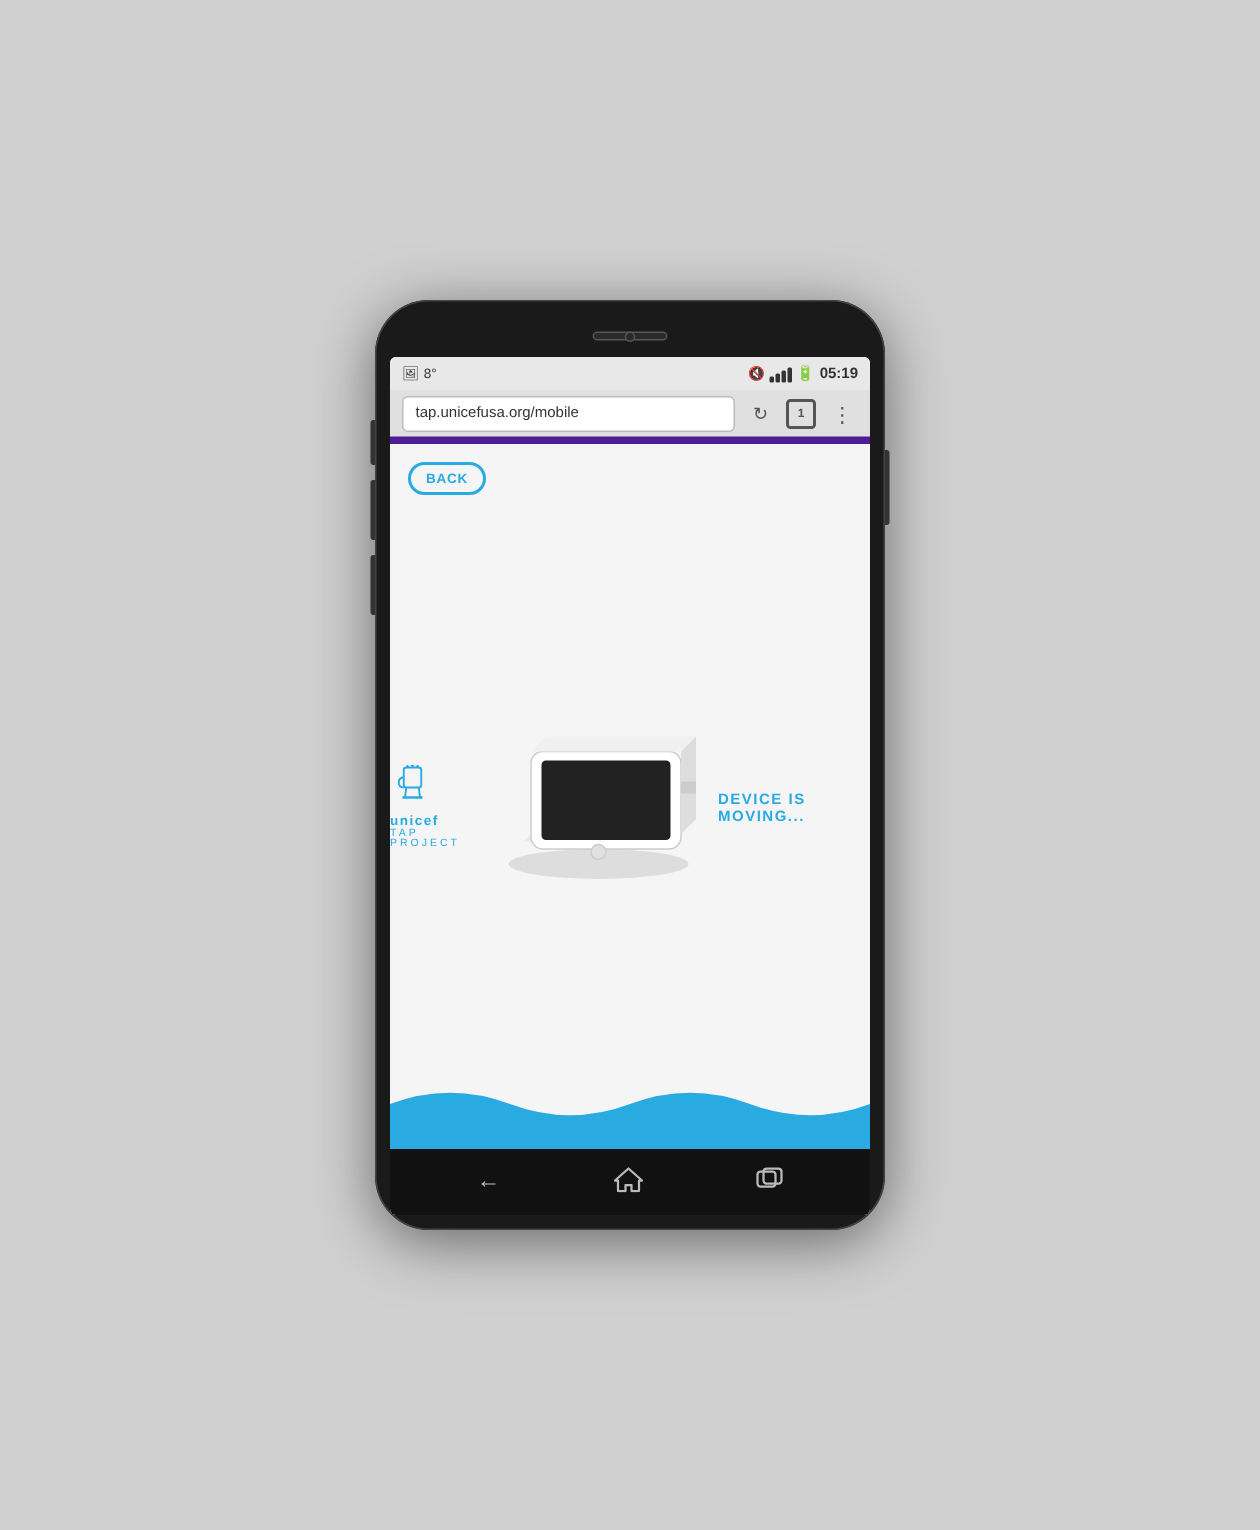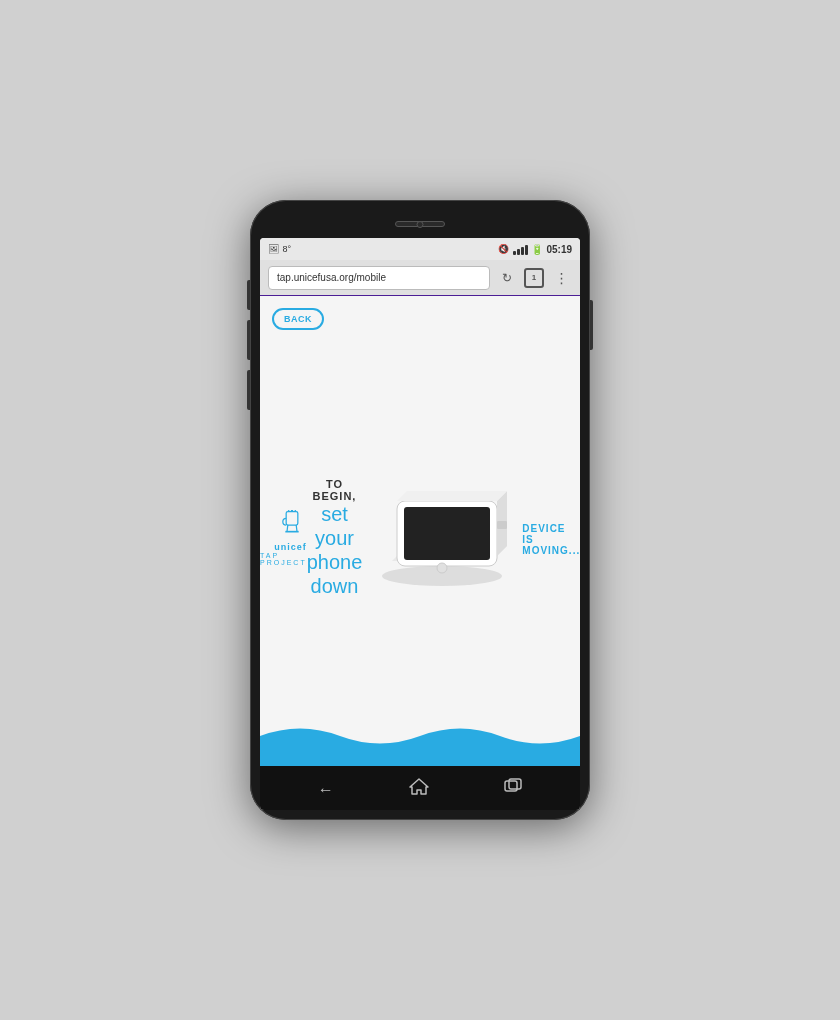--- a/index.html
+++ b/index.html
@@ -135,21 +135,21 @@
     }
 
     
     .browser-bar {
       background: #e0e0e0;
       height: 36px;
       display: flex;
       align-items: center;
       padding: 0 8px;
       gap: 6px;
-      border-bottom: 1px solid #4c1d95;
+      border-bottom: 5px solid #4c1d95;
     }
     .url-bar {
       flex: 1;
       background: white;
       border-radius: 4px;
       height: 24px;
       display: flex;
       align-items: center;
       padding: 0 8px;
       font-size: 10px;
@@ -203,21 +203,21 @@
       font-weight: bold;
       cursor: pointer;
       letter-spacing: 0.5px;
     }
 
     
     .unicef-logo {
       margin-top: 14px;
       display: flex;
       flex-direction: column;
-      align-items: flex-end;
+      align-items: flex-start;
     }
     .unicef-cup-icon {
       width: 30px;
       height: 30px;
       margin-bottom: 2px;
     }
     .unicef-text {
       font-size: 9px;
       color: #29abe2;
       font-weight: bold;
@@ -356,25 +356,20 @@
           <line x1="7" y1="26" x2="23" y2="26" stroke="#29abe2" stroke-width="2"></line>
 
           <circle cx="15" cy="0" r="1.5" fill="#29abe2"></circle>
           <circle cx="11" cy="1" r="1" fill="#29abe2"></circle>
           <circle cx="19" cy="1" r="1" fill="#29abe2"></circle>
         </svg>
         <span class="unicef-text">unicef</span>
         <span class="tap-project-text">TAP PROJECT</span>
       </div>
 
-      <div class="main-message">
-        <div class="to-begin">TO BEGIN,</div>
-        <div class="set-your">set your</div>
-        <div class="phone-down">phone down</div>
-      </div>
 
       <div class="phone-3d">
         <svg width="160" height="120" viewBox="0 0 160 120" xmlns="http://www.w3.org/2000/svg">
 
           <ellipse cx="80" cy="105" rx="60" ry="10" fill="#ddd"></ellipse>
 
           <polygon points="30,90 130,90 145,75 45,75" fill="#e8e8e8"></polygon>
 
           <rect x="35" y="30" width="100" height="65" rx="8" fill="white" stroke="#ccc" stroke-width="1"></rect>
 

